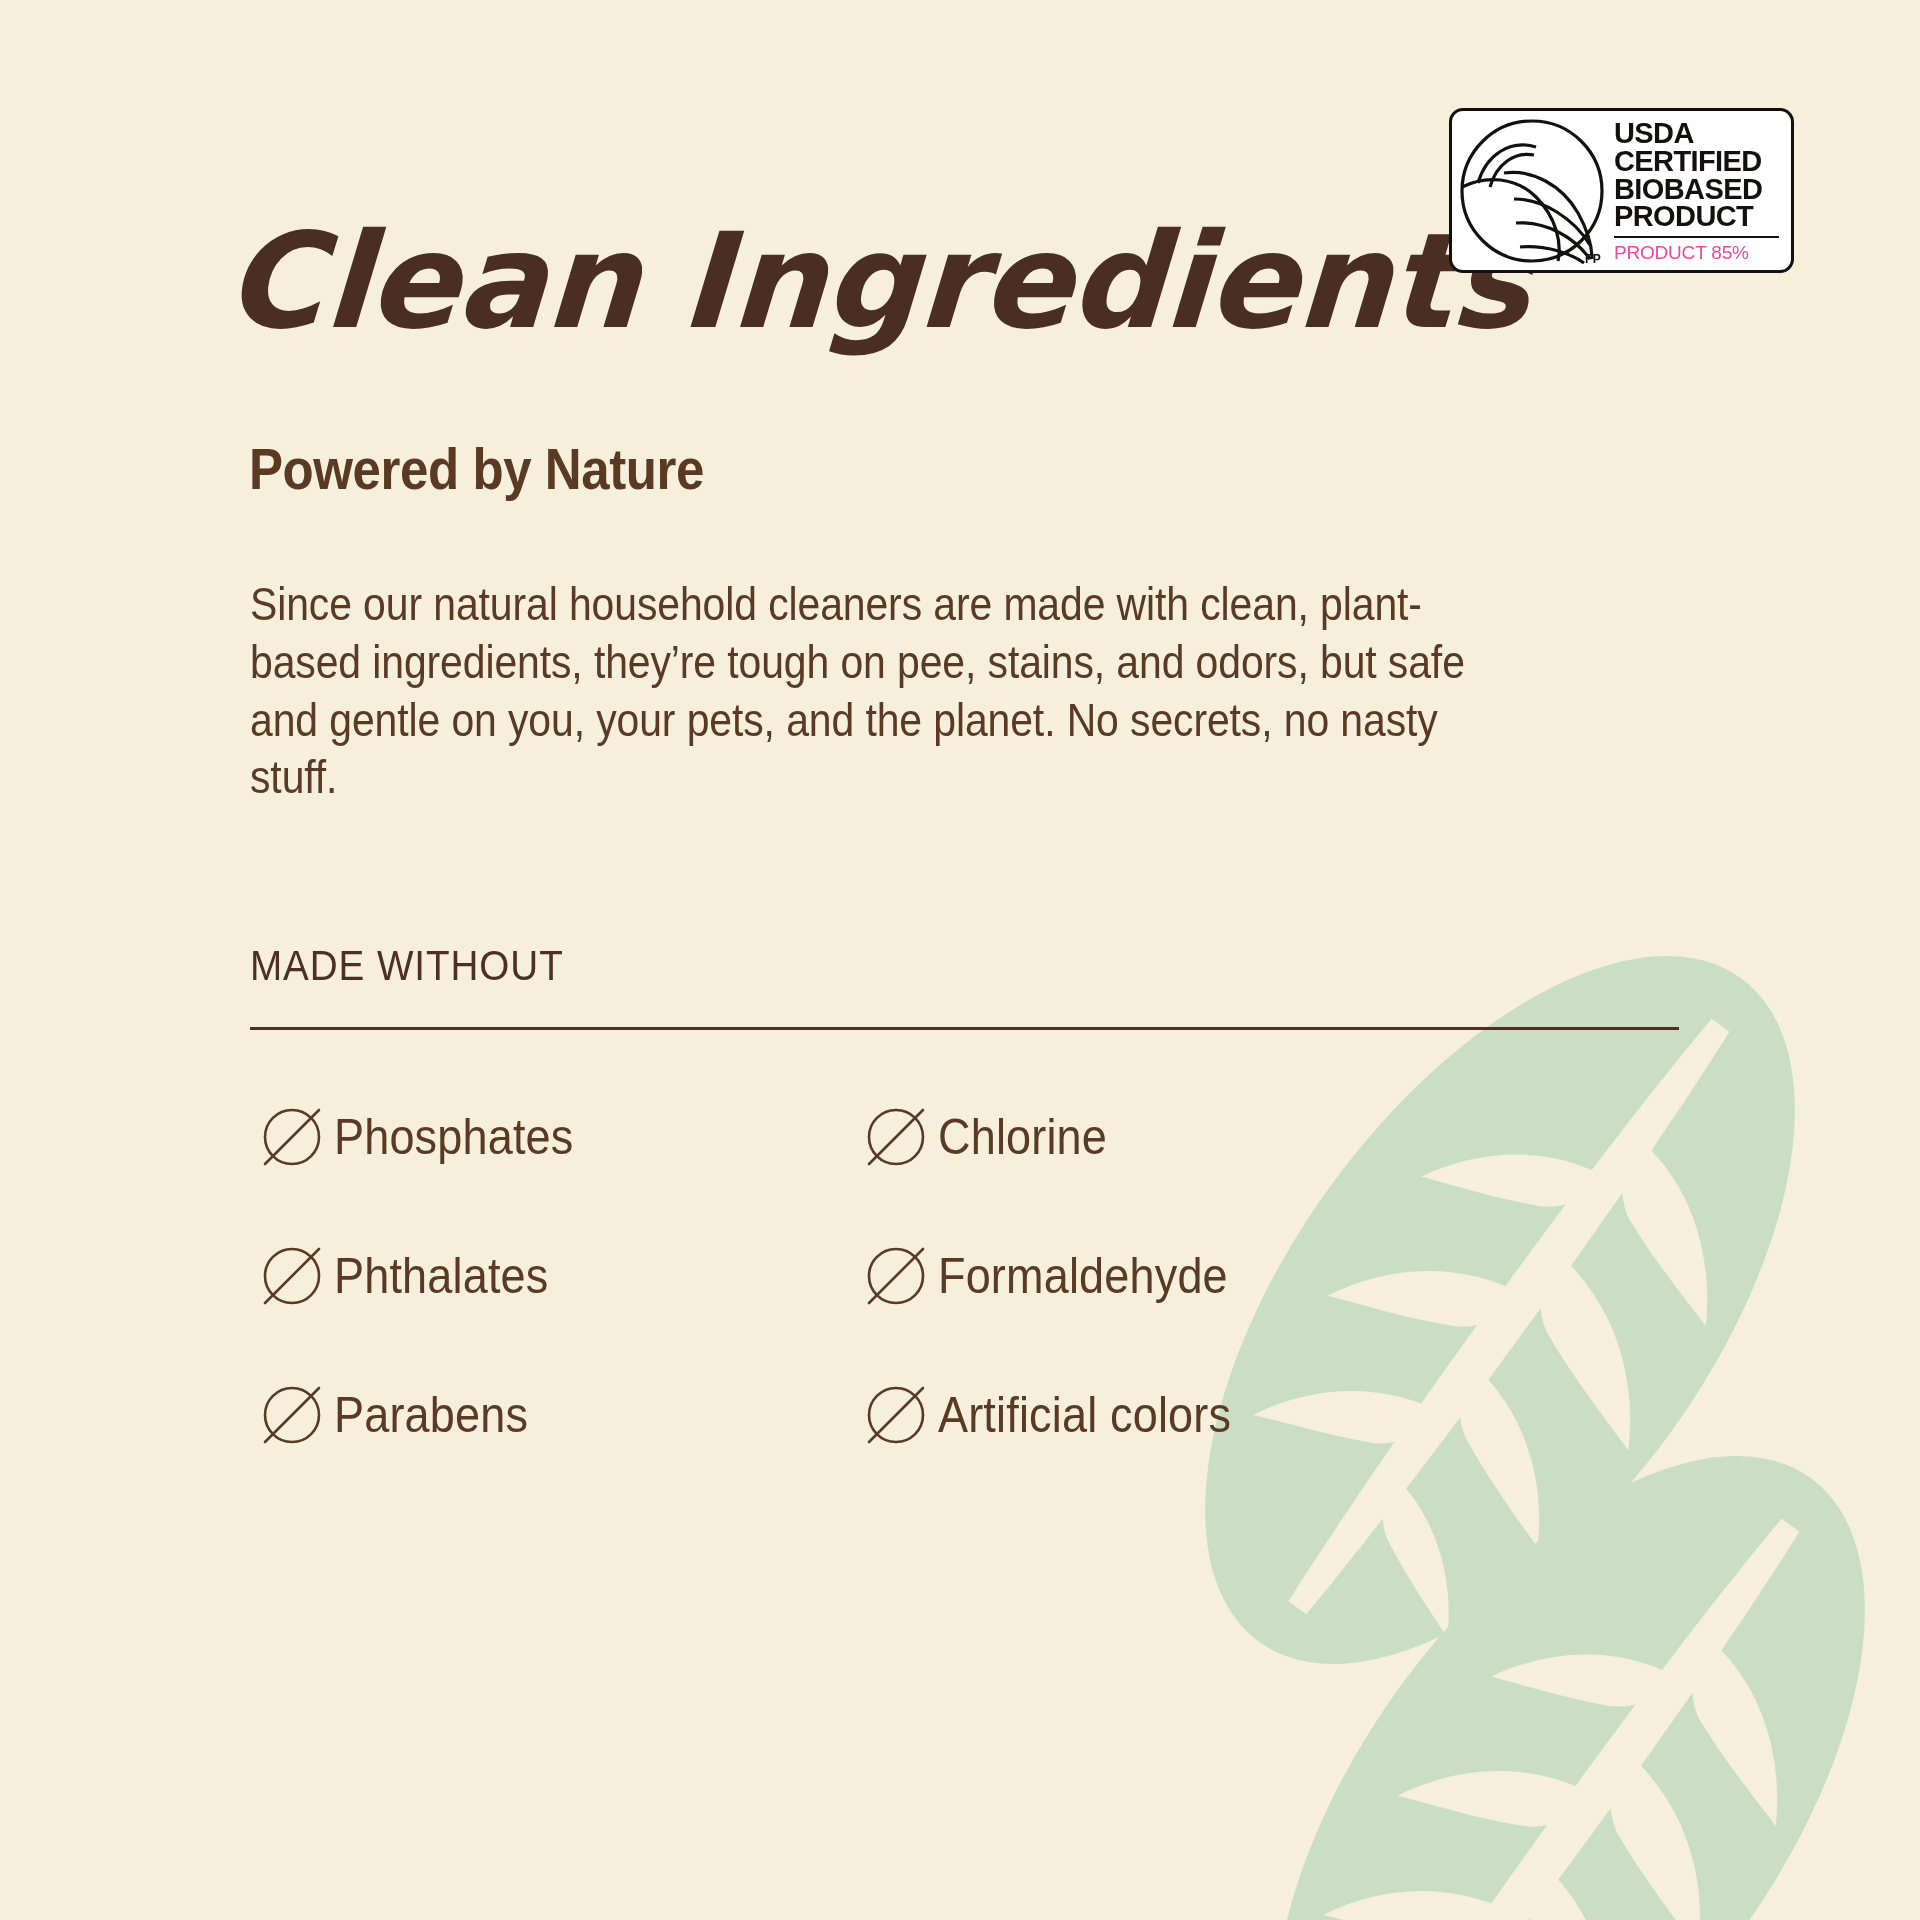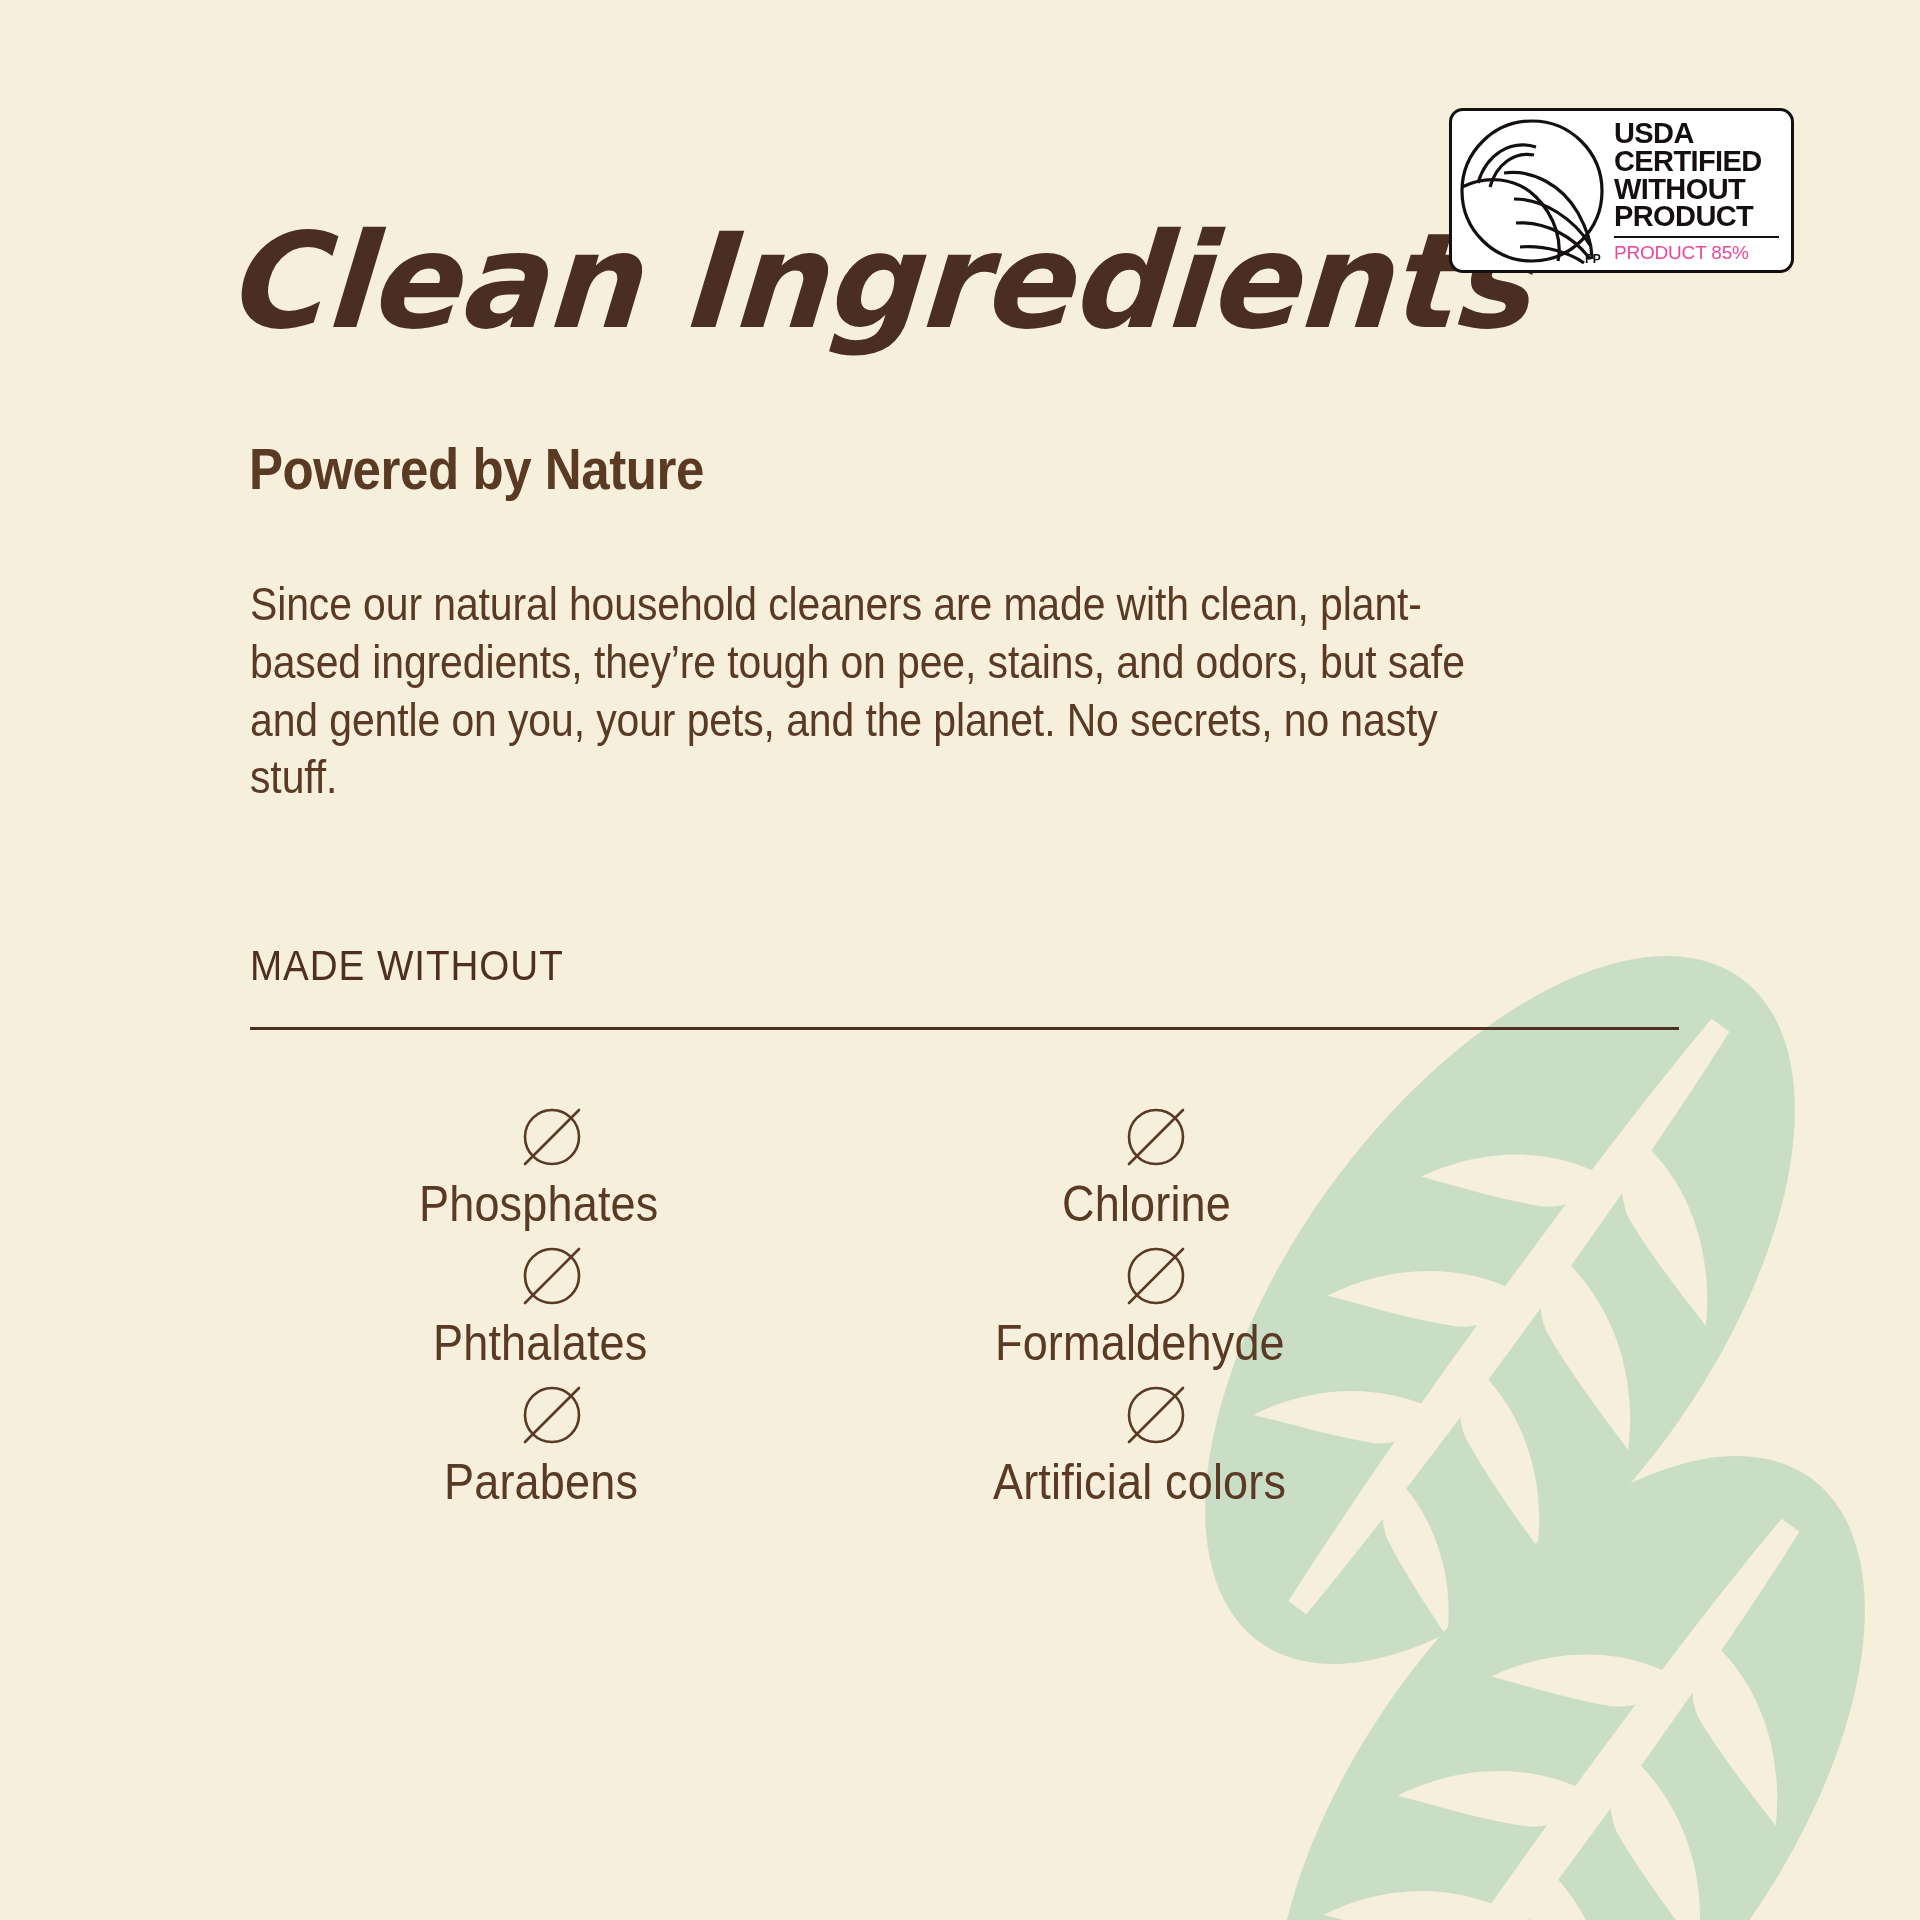--- a/index.html
+++ b/index.html
@@ -170,21 +170,20 @@
     width: 1200px;
     display: grid;
     grid-template-columns: 604px 604px;
     grid-auto-rows: 139px;
     align-items: start;
   }
   .mw-item {
     display: flex;
     align-items: center;
     gap: 0;
-    flex-direction: column;
   }
   .mw-icon {
     flex: 0 0 84px;
     width: 84px;
     height: 84px;
     display: flex;
     align-items: center;
     justify-content: center;
   }
   .mw-icon svg { display: block; }
@@ -251,21 +250,21 @@
           <path d="M56 82 C 86 82 116 102 132 128"></path>
           <path d="M58 106 C 88 104 116 120 132 142"></path>
           <path d="M62 130 C 88 128 112 136 126 146"></path>
         </g>
       </svg>
       <span class="usda-fp">FP</span>
     </div>
     <div class="usda-text">
       <div class="usda-lines">USDA</div>
       <div class="usda-lines">CERTIFIED</div>
-      <div class="usda-lines">WITHOUT</div>
+      <div class="usda-lines">BIOBASED</div>
       <div class="usda-lines">PRODUCT</div>
       <div class="usda-rule"></div>
       <div class="usda-sub">PRODUCT 85%</div>
     </div>
   </div>
 
   <div class="headline">Clean Ingredients</div>
 
   <div class="subhead">Powered by Nature</div>
 

